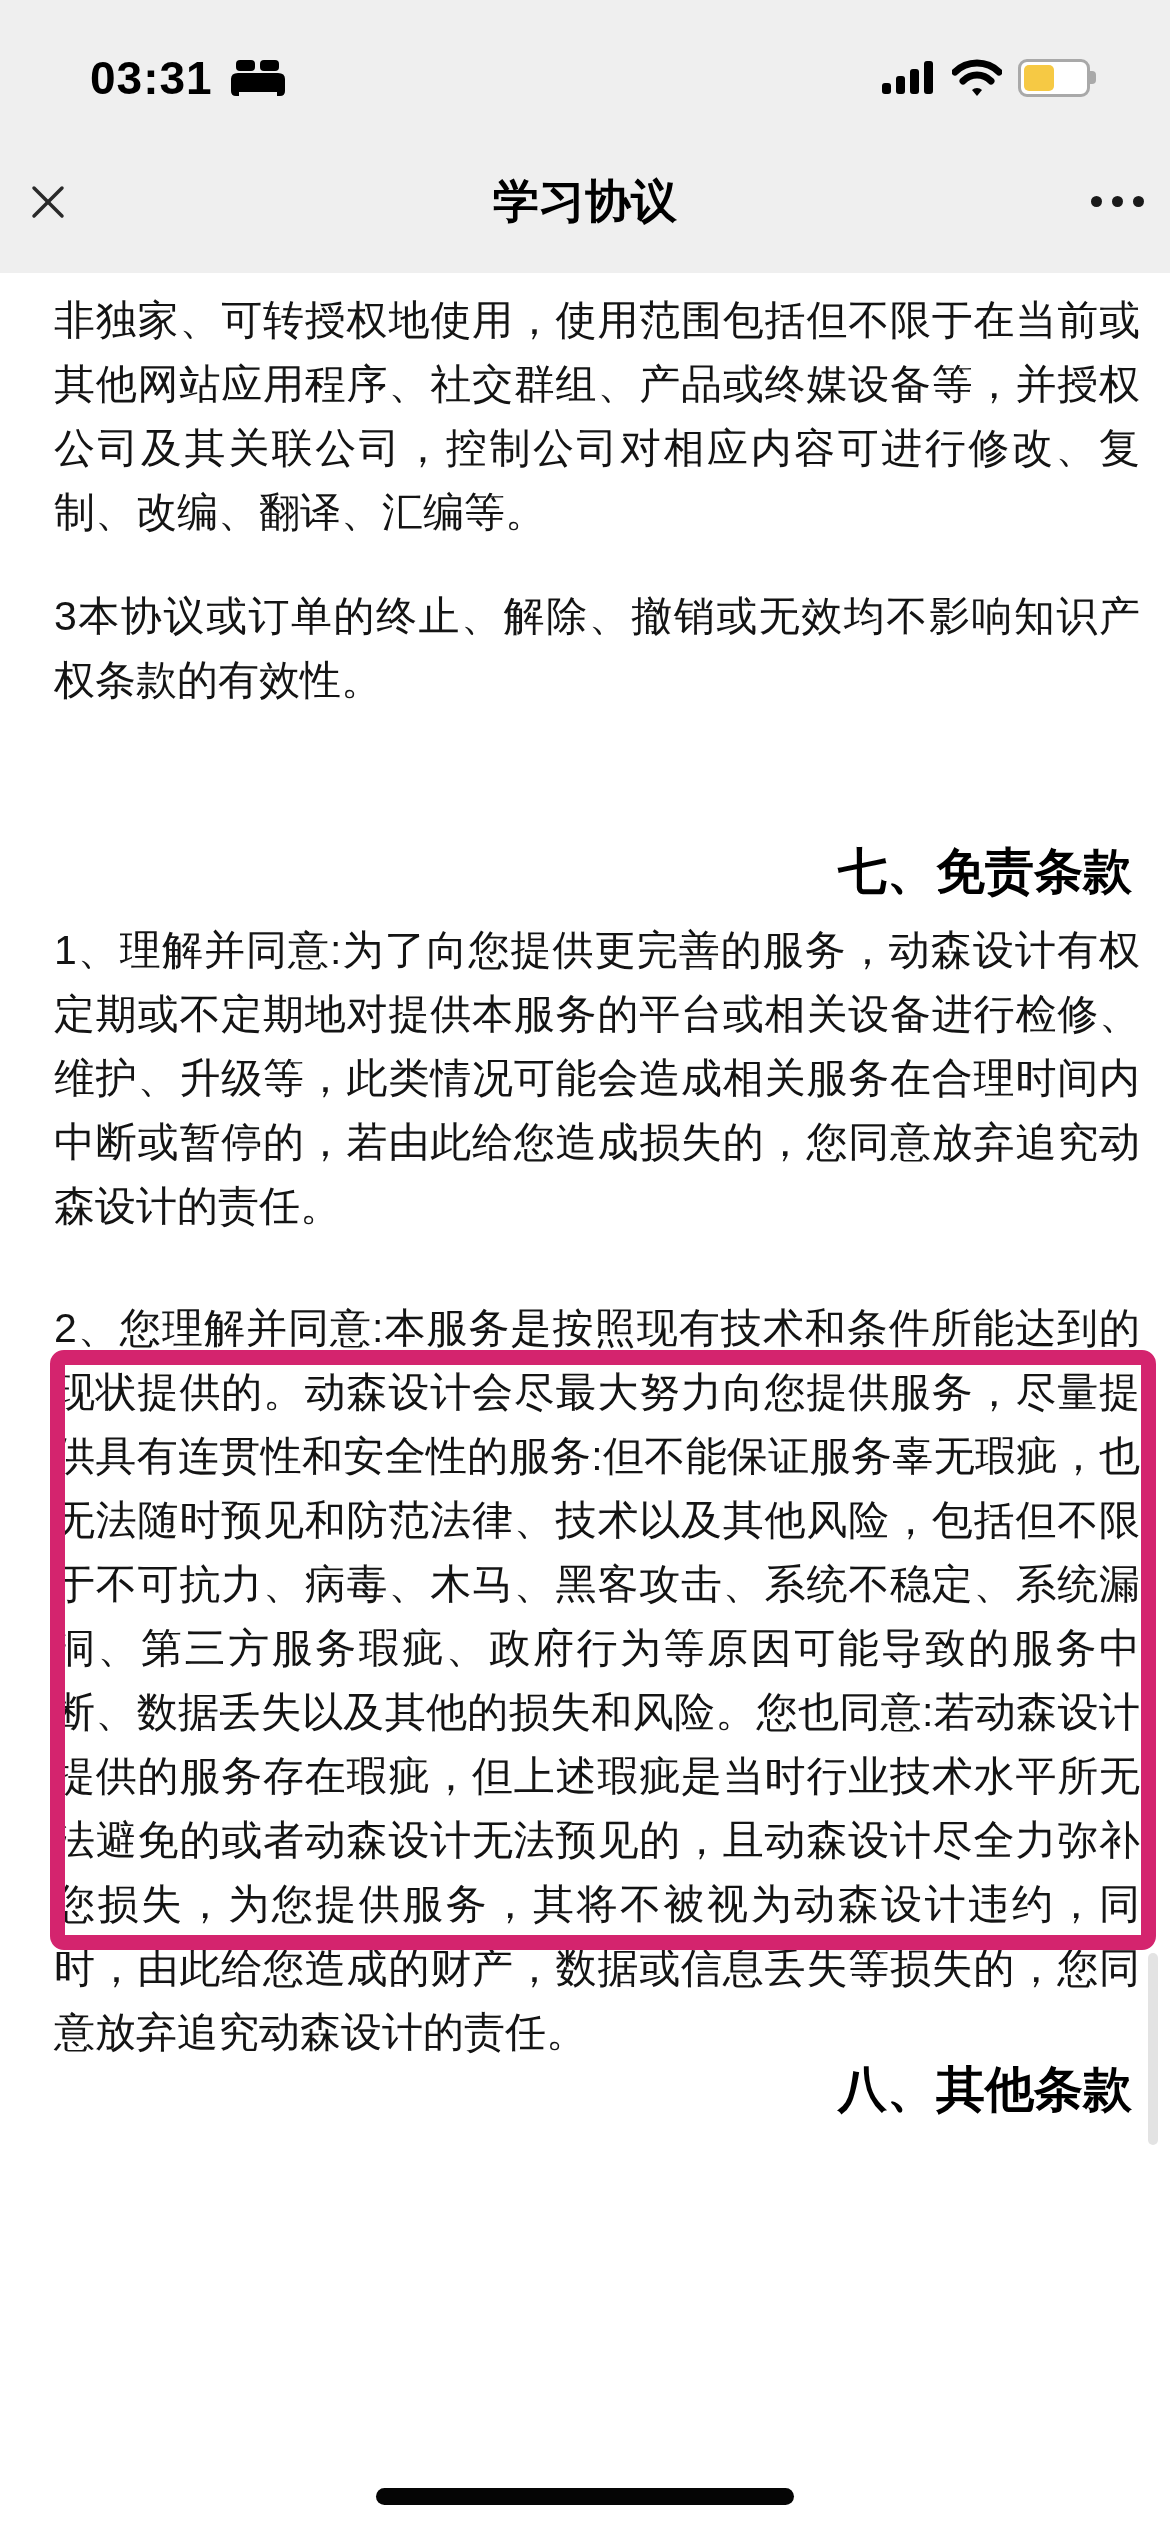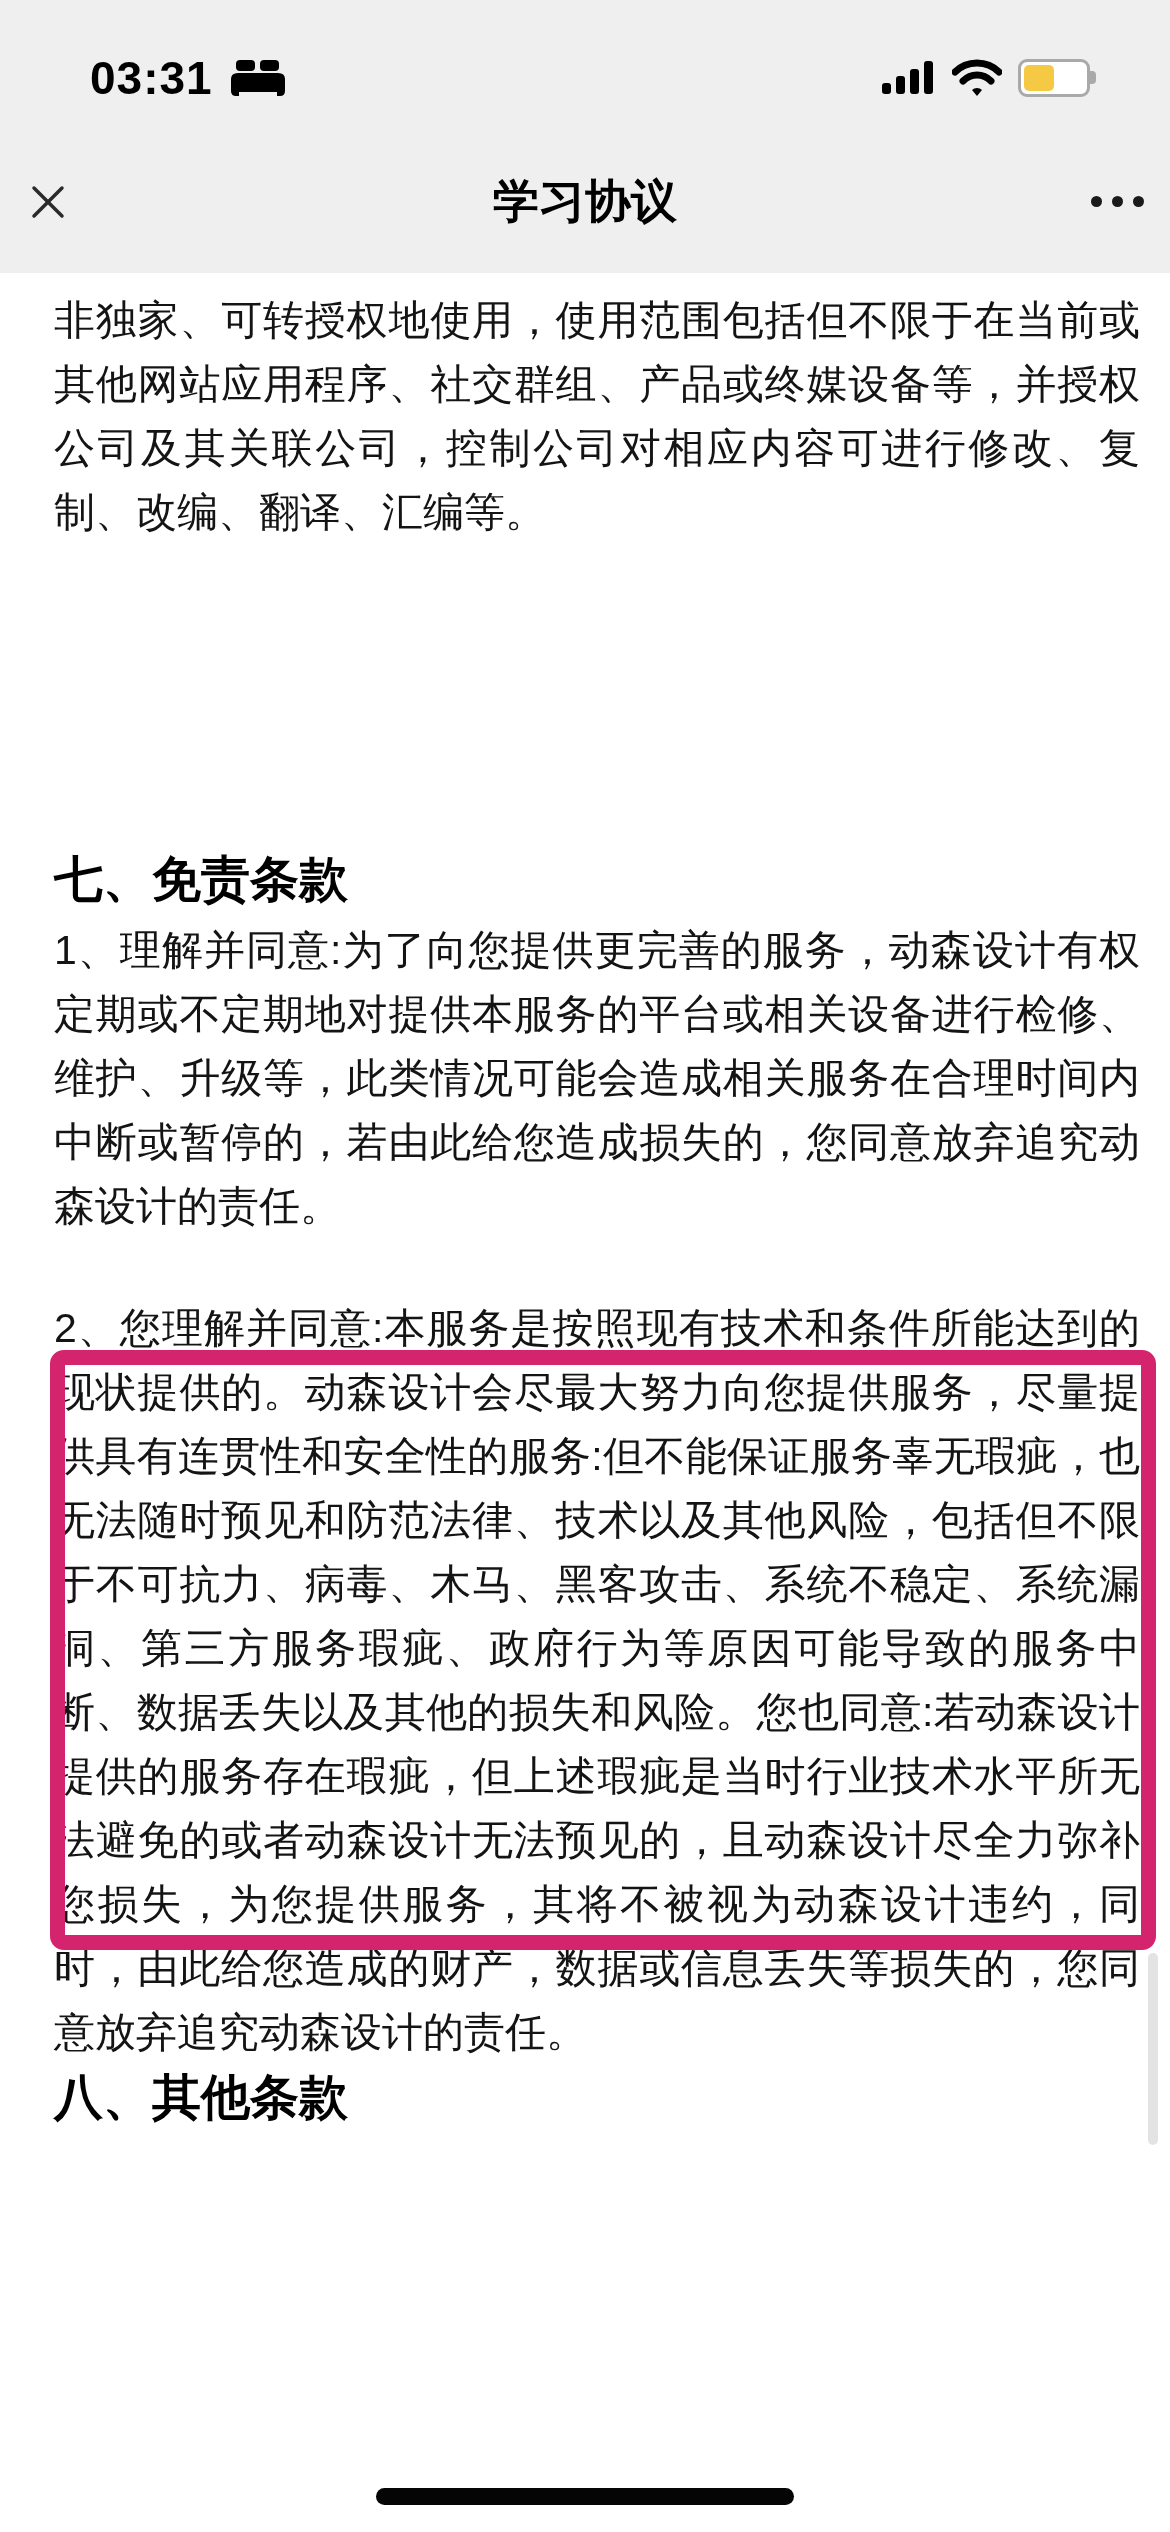--- a/index.html
+++ b/index.html
@@ -38,22 +38,22 @@
     display:flex; align-items:center; justify-content:center; }
   .more-dots { display:flex; gap:10px; }
   .more-dots span { width:11px; height:11px; border-radius:50%; background:#1a1a1a; display:block; }
   
   .para {
     position:absolute; left:42px; width:1086px; margin:12px;
     font-size:41px; line-height:64px; text-align:justify;
     color:#141414; word-break:break-all;
   }
   .sec-heading {
-    position:absolute; left:42px; width:1086px; margin:12px;
-    font-size:49px; line-height:58px; font-weight:700; color:#000;
+    position:absolute; left:42px; width:1086px; margin:4px;
+    font-size:49px; line-height:58px; font-weight:700; color:#000;text-align:right;
   }
   
   .highlight-box {
     position:absolute; left:50px; top:1350px; width:1106px; height:600px;
     box-sizing:border-box; border:15px solid #d4246e; border-radius:14px;
     background:transparent; pointer-events:none;
   }
   
   .scrollbar-thumb {
     position:absolute; left:1148px; top:1953px; width:10px; height:192px;
@@ -123,20 +123,21 @@
       <span class="more-dots">
         <span></span>
           <span></span>
           <span></span>
       </span>
     </button>
   </div>
 
   <p class="para" style="top:276px;">非独家、可转授权地使用，使用范围包括但不限于在当前或其他网站应用程序、社交群组、产品或终媒设备等，并授权公司及其关联公司，控制公司对相应内容可进行修改、复制、改编、翻译、汇编等。</p>
 
+  <p class="para" style="top:572px;">3本协议或订单的终止、解除、撤销或无效均不影响知识产权条款的有效性。</p>
 
   <h2 class="sec-heading" style="top:838px;">七、免责条款</h2>
 
   <p class="para" style="top:906px;">1、理解并同意:为了向您提供更完善的服务，动森设计有权定期或不定期地对提供本服务的平台或相关设备进行检修、维护、升级等，此类情况可能会造成相关服务在合理时间内中断或暂停的，若由此给您造成损失的，您同意放弃追究动森设计的责任。</p>
 
   <p class="para" style="top:1284px;">2、您理解并同意:本服务是按照现有技术和条件所能达到的现状提供的。动森设计会尽最大努力向您提供服务，尽量提供具有连贯性和安全性的服务:但不能保证服务辜无瑕疵，也无法随时预见和防范法律、技术以及其他风险，包括但不限于不可抗力、病毒、木马、黑客攻击、系统不稳定、系统漏洞、第三方服务瑕疵、政府行为等原因可能导致的服务中断、数据丢失以及其他的损失和风险。您也同意:若动森设计提供的服务存在瑕疵，但上述瑕疵是当时行业技术水平所无法避免的或者动森设计无法预见的，且动森设计尽全力弥补您损失，为您提供服务，其将不被视为动森设计违约，同时，由此给您造成的财产，数据或信息丢失等损失的，您同意放弃追究动森设计的责任。</p>
 
   <h2 class="sec-heading" style="top:2056px;">八、其他条款</h2>
 
 

